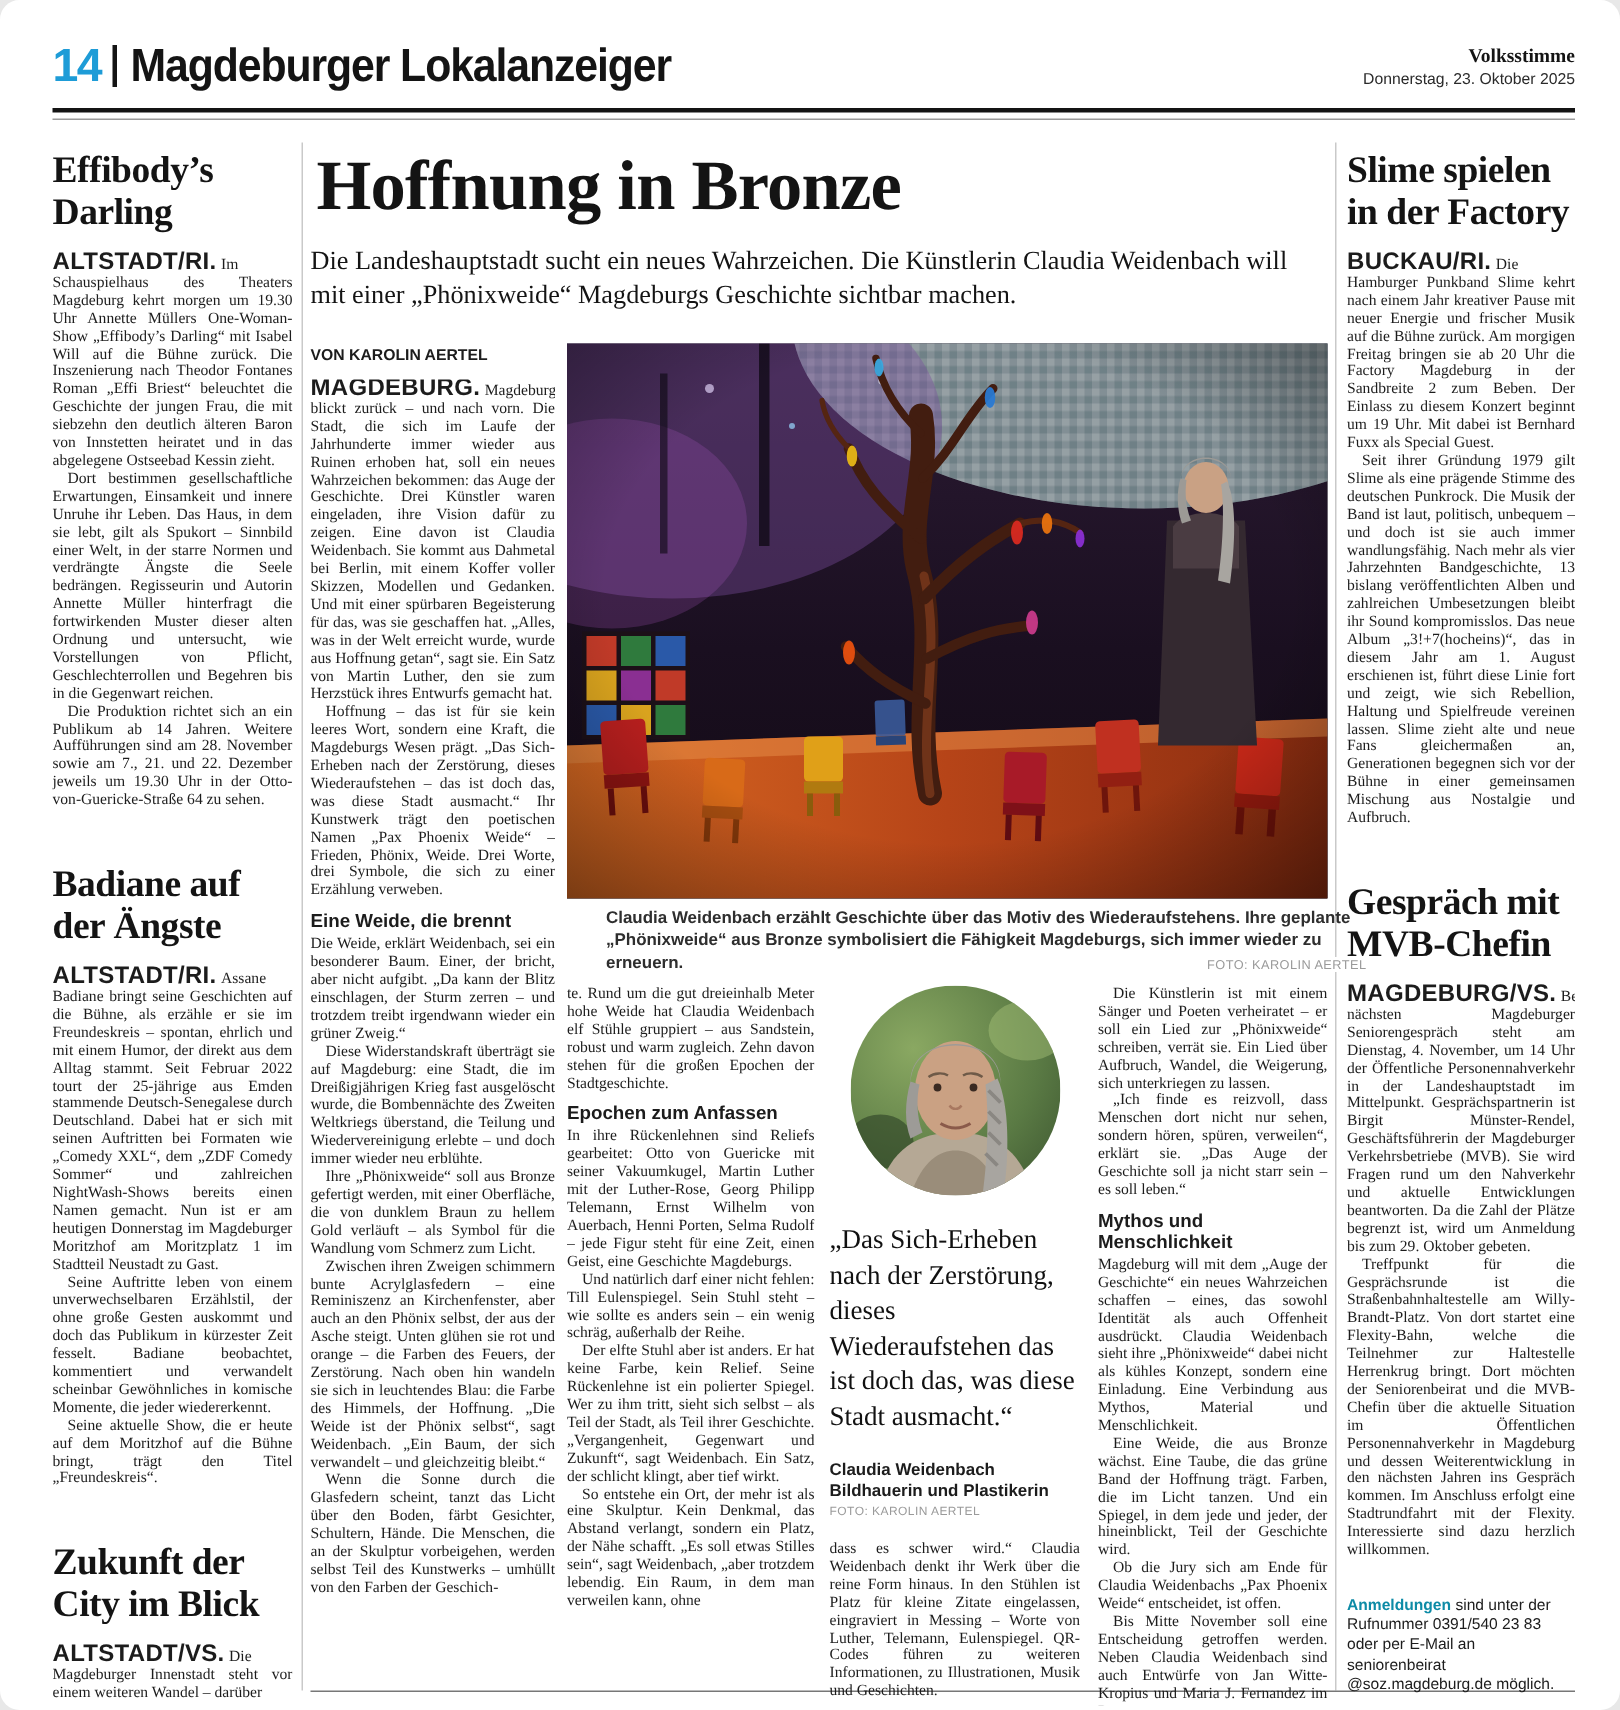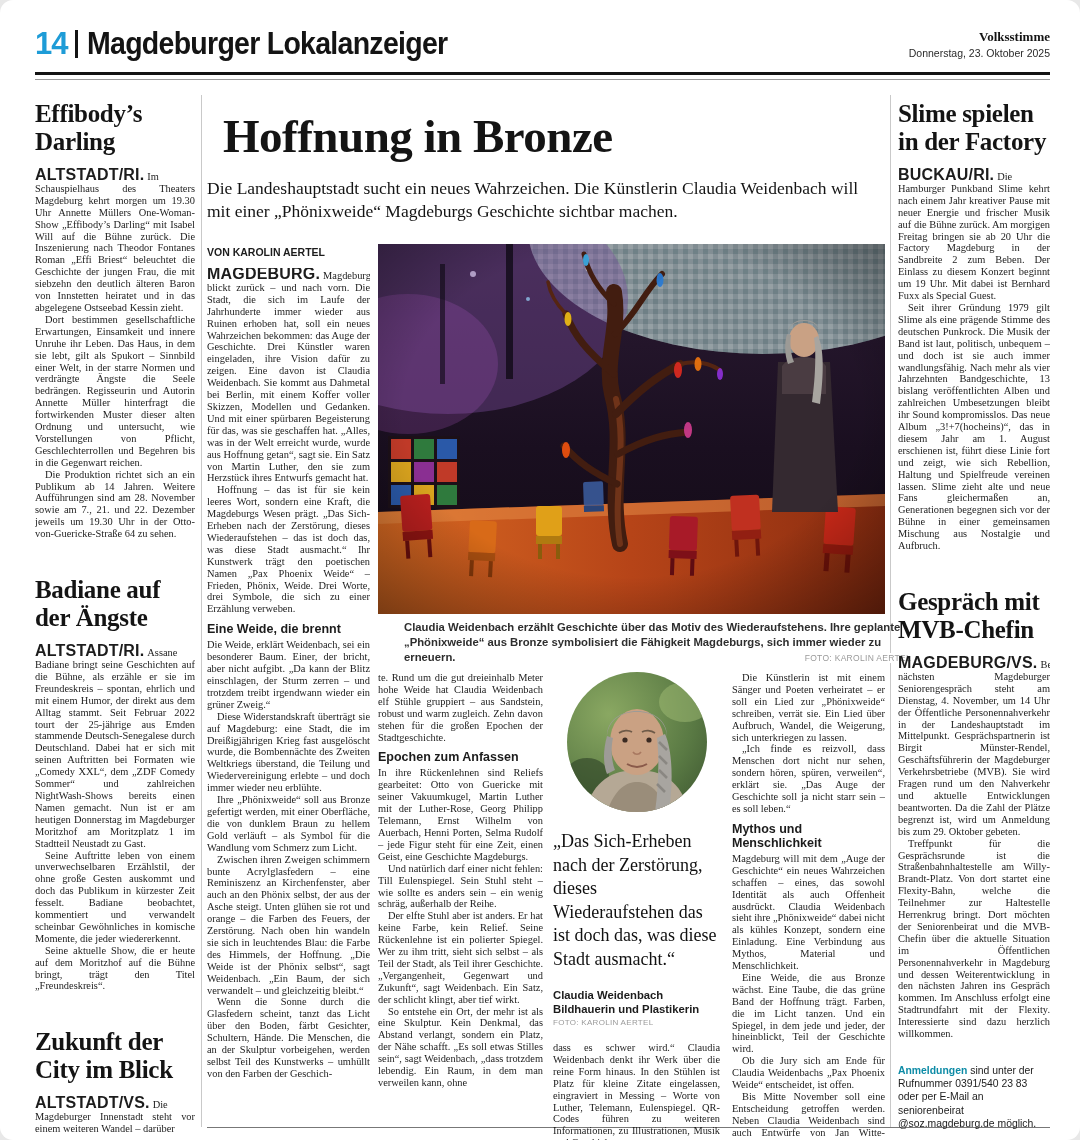--- a/index.html
+++ b/index.html
@@ -35,21 +35,21 @@
   .col-left{position:absolute;left:35px;top:100px;width:160px;height:1040px;overflow:hidden;}
   .col-right{position:absolute;left:898px;top:100px;width:152px;height:1040px;overflow:hidden;}
   .side-title{font:bold 25px/28px "Liberation Serif",serif;letter-spacing:-0.3px;margin:0 0 13px;color:#141414;}
   .side-article{margin-bottom:36px;}
   .note{font-family:"Liberation Sans",sans-serif;font-size:10.4px;line-height:13.2px;
         margin-top:24px;text-align:left;}
   .nlead{color:#0d8ba6;font-weight:bold;margin-right:3px;}
 
   
   .main{position:absolute;left:207px;top:95px;width:678px;}
-  .headline{font:bold 47px/50px "Liberation Serif",serif;letter-spacing:-0.5px;margin:16px;color:#141414;}
+  .headline{font:bold 47px/50px "Liberation Serif",serif;letter-spacing:-0.5px;margin:4px;color:#141414;}
   .standfirst{font:17.5px/23px "Liberation Serif",serif;color:#141414;margin:13px 0 0;width:672px;}
   .main-body{position:relative;margin-top:21px;height:1052px;}
   .byline{position:absolute;left:0;top:2px;font:bold 10.5px "Liberation Sans",sans-serif;}
   .mcol1{position:absolute;left:0;top:24px;width:163px;height:888px;overflow:hidden;}
   .photo{position:absolute;left:171px;top:0;width:507px;height:370px;background:#17101d;}
   .photo svg{display:block;}
   .caption{position:relative;margin:0;}
   .caption-wrap{position:absolute;left:171px;top:376px;width:507px;margin-left:26px;}
   .caption{font:bold 11.3px/14.8px "Liberation Sans",sans-serif;color:#2e2e2e;text-align:left;}
   .credit{position:absolute;right:0;bottom:1px;font:8.5px "Liberation Sans",sans-serif;
@@ -259,21 +259,21 @@
           <span class="credit">FOTO: KAROLIN AERTEL</span>
         </p>
       </div>
 
       <div class="mcol2">
         <p class="bp">te. Rund um die gut dreieinhalb Meter hohe Weide hat Claudia Weidenbach elf Stühle gruppiert – aus Sandstein, robust und warm zugleich. Zehn davon stehen für die großen Epochen der Stadtgeschichte.</p>
         <h3 class="subhead">Epochen zum Anfassen</h3>
         <p class="bp">In ihre Rückenlehnen sind Reliefs gearbeitet: Otto von Guericke mit seiner Vakuumkugel, Martin Luther mit der Luther-Rose, Georg Philipp Telemann, Ernst Wilhelm von Auerbach, Henni Porten, Selma Rudolf – jede Figur steht für eine Zeit, einen Geist, eine Geschichte Magdeburgs.</p>
         <p class="bp ind">Und natürlich darf einer nicht fehlen: Till Eulenspiegel. Sein Stuhl steht – wie sollte es anders sein – ein wenig schräg, außerhalb der Reihe.</p>
         <p class="bp ind">Der elfte Stuhl aber ist anders. Er hat keine Farbe, kein Relief. Seine Rückenlehne ist ein polierter Spiegel. Wer zu ihm tritt, sieht sich selbst – als Teil der Stadt, als Teil ihrer Geschichte. „Vergangenheit, Gegenwart und Zukunft“, sagt Weidenbach. Ein Satz, der schlicht klingt, aber tief wirkt.</p>
-        <p class="bp ind">So entstehe ein Ort, der mehr ist als eine Skulptur. Kein Denkmal, das Abstand verlangt, sondern ein Platz, der Nähe schafft. „Es soll etwas Stilles sein“, sagt Weidenbach, „dass trotzdem lebendig. Ein Raum, in dem man verweilen kann, ohne</p>
+        <p class="bp ind">So entstehe ein Ort, der mehr ist als eine Skulptur. Kein Denkmal, das Abstand verlangt, sondern ein Platz, der Nähe schafft. „Es soll etwas Stilles sein“, sagt Weidenbach, „aber trotzdem lebendig. Ein Raum, in dem man verweilen kann, ohne</p>
       </div>
 
       <div class="mcol3">
         <div class="portrait">
           <svg width="140" height="140" viewBox="0 0 140 140" xmlns="http://www.w3.org/2000/svg">
             <defs>
               <radialGradient id="pbg" cx="0.3" cy="0.3" r="1">
                 <stop offset="0" stop-color="#8aa862"></stop>
                   <stop offset="0.6" stop-color="#5a7a44"></stop>
                   <stop offset="1" stop-color="#39512e"></stop>

